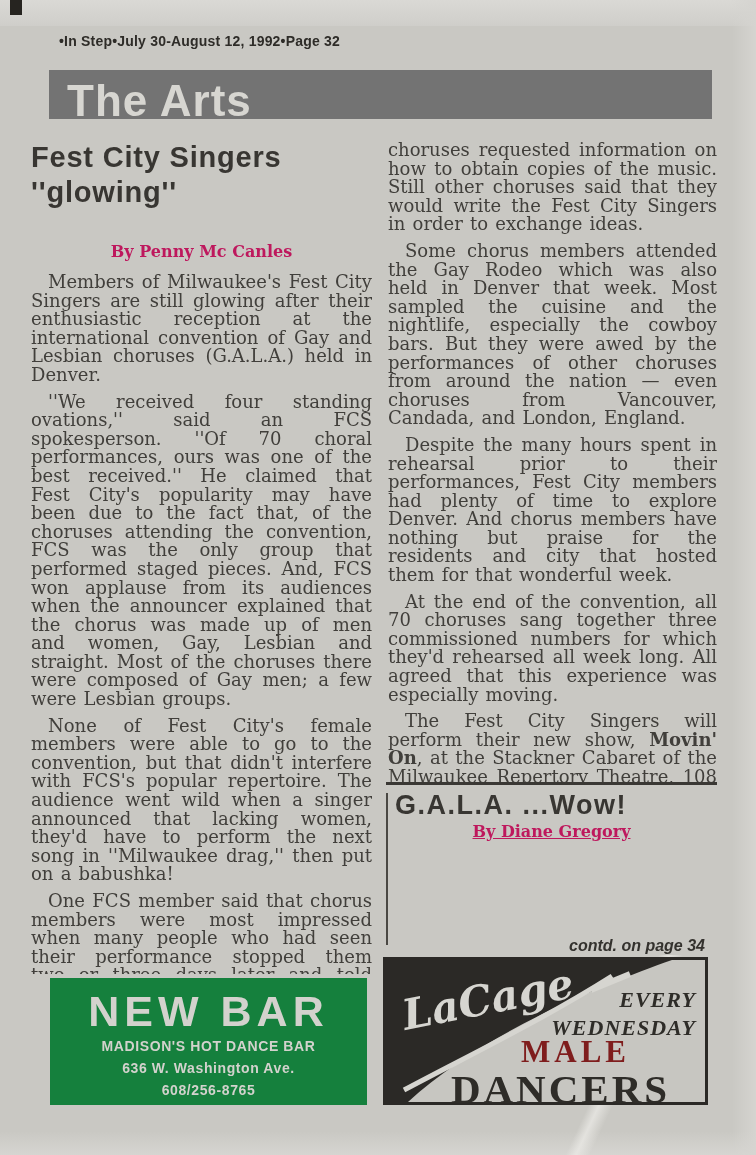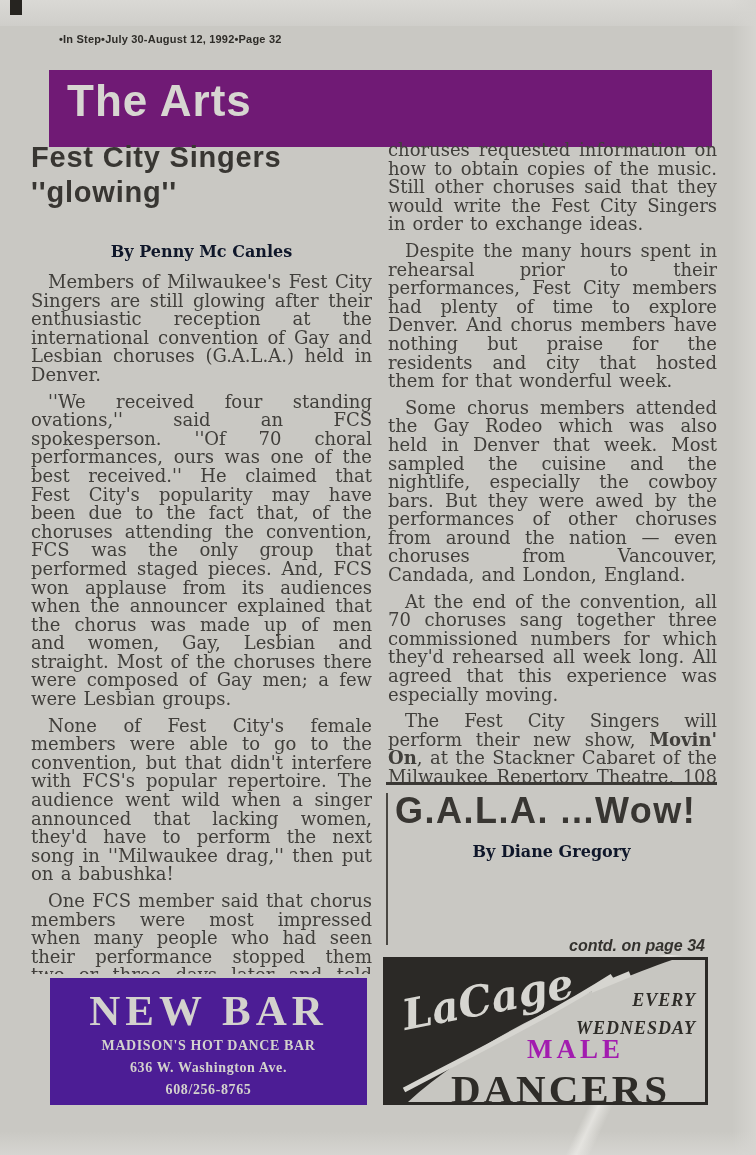--- a/index.html
+++ b/index.html
@@ -9,64 +9,64 @@
         background:linear-gradient(to bottom,#dad9d5,#cfceca);}
   .right-strip{position:absolute;right:0;top:0;width:24px;height:1155px;
         background:linear-gradient(to right,rgba(215,214,210,0),#d5d4d0);}
   .bottom-strip{position:absolute;left:0;bottom:0;width:756px;height:24px;
         background:linear-gradient(to top,#d6d5d1,rgba(214,213,209,0));}
   .wrinkle{position:absolute;right:0;bottom:0;width:260px;height:200px;
         background:linear-gradient(115deg,rgba(230,229,225,0) 46%,rgba(235,234,230,.75) 49%,rgba(230,229,225,0) 53%);}
   .corner-mark{position:absolute;left:10px;top:0;width:12px;height:15px;background:#262420;}
 
   .masthead{position:absolute;left:59px;top:33px;font-family:"Liberation Sans",sans-serif;
-        font-weight:bold;font-size:11px;letter-spacing:.2px;color:#2e2c28;}
+        font-weight:bold;font-size:14px;letter-spacing:.2px;color:#2e2c28;}
 
-  .banner{position:absolute;left:49px;top:70px;width:663px;height:77px;background:#701a75;
+  .banner{position:absolute;left:49px;top:70px;width:663px;height:49px;background:#737373;
         box-sizing:border-box;padding-left:18px;}
   .banner-title{font-family:"Liberation Sans",sans-serif;font-weight:bold;font-size:44px;
         line-height:62px;letter-spacing:1px;color:#d7d6d1;}
 
   .col-left{position:absolute;left:31px;top:140px;width:341px;height:834px;overflow:hidden;}
   .article-title{margin:0;font-family:"Liberation Sans",sans-serif;font-weight:bold;
         font-size:29px;line-height:35px;letter-spacing:.8px;color:#383632;}
-  .byline{text-align:center;font-weight:bold;font-size:16px;color:#0f172a;}
+  .byline{text-align:center;font-weight:bold;font-size:16px;color:#be185d;}
   .byline-main{margin-top:32px;margin-bottom:12px;}
   .body{font-size:18px;line-height:18.6px;text-align:justify;margin:0 0 8px 0;
         word-spacing:1.5px;color:#413f3b;}
   .indent{text-indent:17px;}
 
   .col-right{position:absolute;left:388px;top:141px;width:329px;height:643px;overflow:hidden;}
   .show-name{font-weight:bold;}
 
   .gala{position:absolute;left:386px;top:782px;width:331px;height:176px;
         border-top:3px solid #3a3834;box-sizing:border-box;}
   .gala-rule{position:absolute;left:0;top:8px;width:2px;height:152px;background:#4a4843;}
-  .gala-headline{margin:5px 0 10px 9px;font-family:"Liberation Sans",sans-serif;font-weight:bold;
-        font-size:36px;letter-spacing:1.5px;color:#383632;}
-  .gala .byline{margin:0 0 5px 0;}
+  .gala-headline{margin:5px 0 1px 9px;font-family:"Liberation Sans",sans-serif;font-weight:bold;
+        font-size:27px;letter-spacing:1.5px;color:#383632;}
+  .gala .byline{margin:0 0 5px 0;text-decoration:underline;}
   .gala-body{margin-left:9px;margin-bottom:0;}
   .contd{position:absolute;right:12px;bottom:3px;font-style:italic;font-weight:bold;
         font-size:16px;font-family:"Liberation Sans",sans-serif;color:#34322e;}
 
-  .ad-newbar{position:absolute;left:50px;top:978px;width:317px;height:127px;background:#4c1d95;
+  .ad-newbar{position:absolute;left:50px;top:978px;width:317px;height:127px;background:#15803d;
         box-sizing:border-box;padding-top:9px;text-align:center;
-        font-family:Liberation Serif, serif;font-weight:bold;color:#d3d2cd;}
+        font-family:Liberation Sans, sans-serif;font-weight:bold;color:#d3d2cd;}
   .nb-name{font-size:43px;line-height:48px;letter-spacing:5px;}
   .nb-line{font-size:14px;line-height:22px;letter-spacing:.6px;}
 
   .ad-lacage{position:absolute;left:383px;top:957px;width:325px;height:148px;
         border:3px solid #2b2926;box-sizing:border-box;background:#c7c6c1;}
   .lc-wedge{position:absolute;left:0;top:0;width:319px;height:142px;}
   .lc-sched{position:absolute;right:9px;top:26px;text-align:right;
         font-family:"Liberation Serif",serif;font-weight:bold;font-style:italic;
-        font-size:18px;line-height:28px;letter-spacing:1px;color:#2e2c28;}
+        font-size:22px;line-height:28px;letter-spacing:1px;color:#2e2c28;}
   .lc-male{position:absolute;left:60px;right:0;top:74px;text-align:center;
-        font-family:"Liberation Serif",serif;font-weight:bold;font-size:27px;
-        letter-spacing:4px;color:#a21caf;}
+        font-family:"Liberation Serif",serif;font-weight:bold;font-size:31px;
+        letter-spacing:4px;color:#7f1d1d;}
   .lc-dancers{position:absolute;left:30px;right:0;top:105px;text-align:center;
         font-family:"Liberation Serif",serif;font-weight:bold;font-size:41px;
         letter-spacing:3px;color:#2e2c28;}
 </style>
 </head>
 <body>
 
 <div class="page">
   <div class="top-strip"></div>
   <div class="right-strip"></div>
@@ -87,22 +87,22 @@
     </h1>
     <div class="byline byline-main">By Penny Mc Canles</div>
     <p class="body indent">Members of Milwaukee's Fest City Singers are still glowing after their enthusiastic reception at the international convention of Gay and Lesbian choruses (G.A.L.A.) held in Denver.</p>
     <p class="body indent">''We received four standing ovations,'' said an FCS spokesperson. ''Of 70 choral performances, ours was one of the best received.'' He claimed that Fest City's popularity may have been due to the fact that, of the choruses attending the convention, FCS was the only group that performed staged pieces. And, FCS won applause from its audiences when the announcer explained that the chorus was made up of men and women, Gay, Lesbian and straight. Most of the choruses there were composed of Gay men; a few were Lesbian groups.</p>
     <p class="body indent">None of Fest City's female members were able to go to the convention, but that didn't interfere with FCS's popular repertoire. The audience went wild when a singer announced that lacking women, they'd have to perform the next song in ''Milwaukee drag,'' then put on a babushka!</p>
     <p class="body indent">One FCS member said that chorus members were most impressed when many people who had seen their performance stopped them two or three days later and told them how much they'd liked what they saw. Many asked about the origin of some of the FCS songs. Particularly popular with the audience were those written by Chicago writer/composer Kristin Lems. A number of</p>
   </div>
 
   <div class="col-right">
     <p class="body">choruses requested information on how to obtain copies of the music. Still other choruses said that they would write the Fest City Singers in order to exchange ideas.</p>
+    <p class="body indent">Some chorus members attended the Gay Rodeo which was also held in Denver that week. Most sampled the cuisine and the nightlife, especially the cowboy bars. But they were awed by the performances of other choruses from around the nation — even choruses from Vancouver, Candada, and London, England.</p>
     <p class="body indent">Despite the many hours spent in rehearsal prior to their performances, Fest City members had plenty of time to explore Denver. And chorus members have nothing but praise for the residents and city that hosted them for that wonderful week.</p>
-    <p class="body indent">Some chorus members attended the Gay Rodeo which was also held in Denver that week. Most sampled the cuisine and the nightlife, especially the cowboy bars. But they were awed by the performances of other choruses from around the nation — even choruses from Vancouver, Candada, and London, England.</p>
     <p class="body indent">At the end of the convention, all 70 choruses sang together three commissioned numbers for which they'd rehearsed all week long. All agreed that this experience was especially moving.</p>
     <p class="body indent"><span>The Fest City Singers will perform their new show, </span><span class="show-name">Movin' On</span><span>, at the Stackner Cabaret of the Milwaukee Repertory Theatre, 108 E. Wells, on Friday, August 28; Saturday, August 29; and Sunday, August 30. All performances will begin at 8pm. Tickets are $10 and can be reserved by calling the Festline at 263-SING.</span></p>
   </div>
 
   <div class="gala">
     <div class="gala-rule"></div>
     <div class="gala-headline">G.A.L.A. ...Wow!</div>
     <div class="byline">By Diane Gregory</div>
     <div class="contd">contd. on page 34</div>
   </div>

